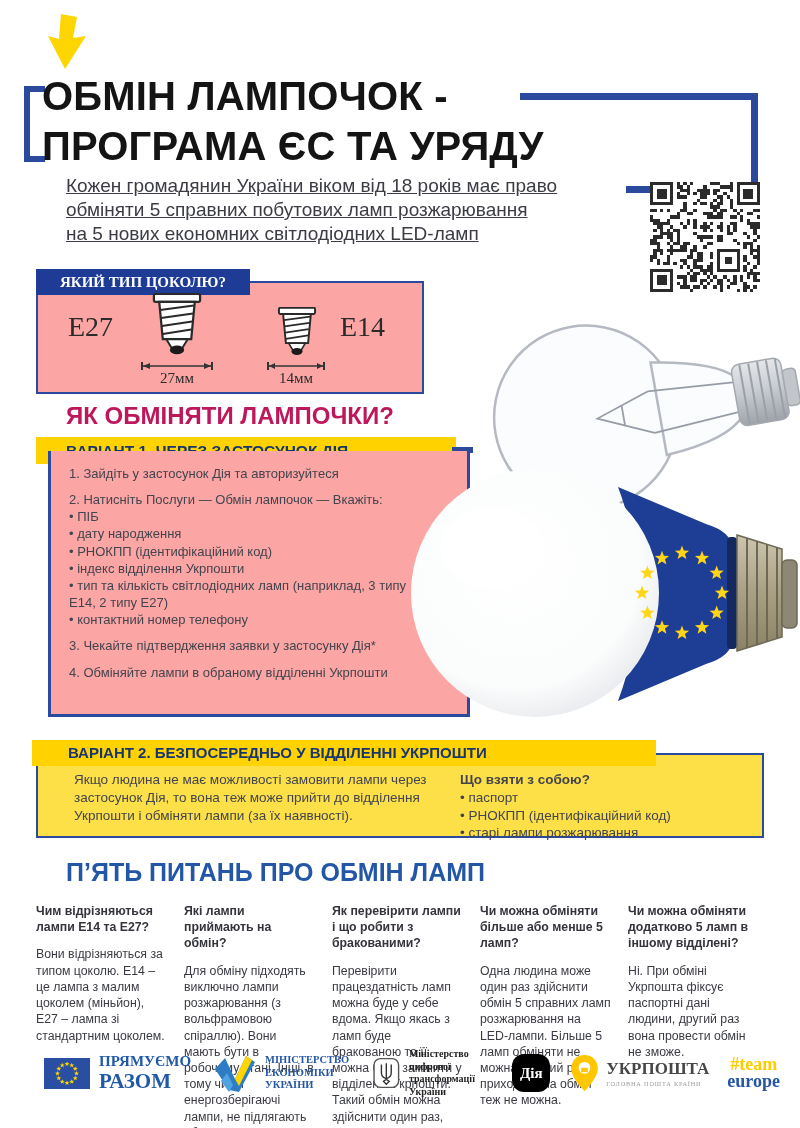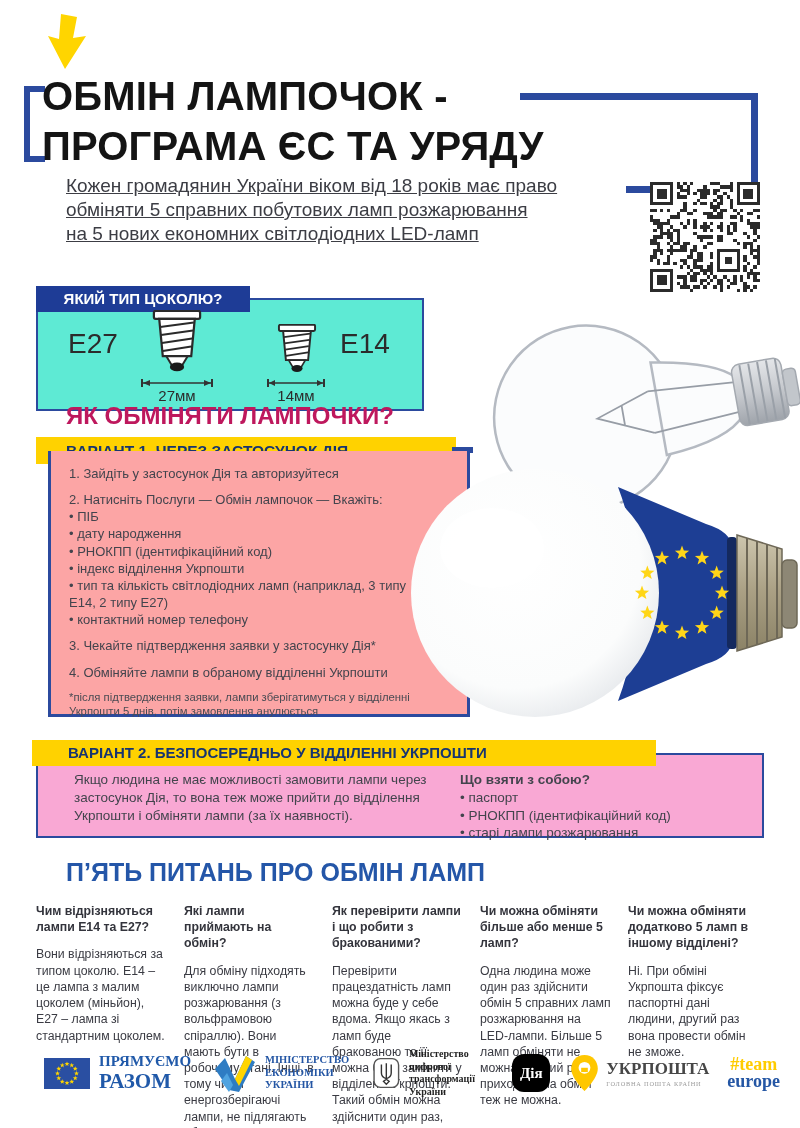--- a/index.html
+++ b/index.html
@@ -16,22 +16,22 @@
   .brk-lt{left:24px;top:86px;width:21px;height:6px;}
   .brk-lb{left:24px;top:156px;width:21px;height:6px;}
   .brk-rt{left:520px;top:93px;width:238px;height:7px;}
   .brk-rv{left:751px;top:93px;width:7px;height:100px;}
   .brk-rb{left:626px;top:186px;width:132px;height:7px;}
   .intro{position:absolute;left:66px;top:174px;width:560px;font-size:19px;line-height:24px;
          color:#3c3d44;text-decoration:underline;}
   .qr{position:absolute;left:650px;top:182px;width:110px;height:110px;}
 
   
-  .socket-box{position:absolute;left:36px;top:298px;width:384px;height:109px;
-              border:2.5px solid #2b4a9e;background:#5eead4;}
+  .socket-box{position:absolute;left:36px;top:281px;width:384px;height:109px;
+              border:2.5px solid #2b4a9e;background:#fca5a5;font-family:Liberation Serif, serif;}
   .socket-label{position:absolute;left:-2px;top:-14px;width:214px;height:26px;background:#1e3c96;
                 color:#fff;font-weight:700;font-size:15px;line-height:26px;text-align:center;}
   .bulb-name{position:absolute;top:28px;font-size:28px;font-weight:500;color:#2b2b2b;}
   .e27-name{left:30px;} .e14-name{left:302px;}
   .screw{position:absolute;}
   .screw-e27{left:110px;top:10px;width:58px;height:64px;}
   .screw-e14{left:238px;top:24px;width:42px;height:50px;}
   .measure{position:absolute;top:78px;height:10px;}
   .m27{left:102px;width:74px;} .m14{left:228px;width:60px;}
   .msize{position:absolute;top:87px;font-size:15px;color:#2c2c2c;text-align:center;}
@@ -54,21 +54,21 @@
   .v1-note{margin-top:9px;font-size:11.3px;line-height:1.3;color:#4a4b53;width:372px;}
 
   
   .bulbs{position:absolute;left:400px;top:290px;width:400px;height:435px;z-index:3;}
 
   
   .v2-bar{position:absolute;left:32px;top:740px;width:624px;height:26px;background:#ffd200;
           color:#17356f;font-weight:700;font-size:15px;line-height:26px;padding-left:36px;
           box-sizing:border-box;white-space:nowrap;z-index:4;}
   .v2-box{position:absolute;left:36px;top:753px;width:728px;height:85px;box-sizing:border-box;
-          border:2.5px solid #2b4a9e;background:#f9a8d4;z-index:2;padding-left:40px;}
+          border:2.5px solid #2b4a9e;background:#fde047;z-index:2;padding-left:40px;}
   .v2-left{position:absolute;left:36px;top:16px;width:362px;font-size:13.5px;line-height:1.32;
            color:#43444d;}
   .v2-right{position:absolute;left:422px;top:16px;width:290px;font-size:13.5px;line-height:1.32;
             color:#43444d;}
   .v2-right-title{font-weight:700;}
 
   
   .faq-heading{position:absolute;left:66px;top:858px;font-size:25px;font-weight:700;color:#2456a8;}
   .faq{position:absolute;left:36px;top:903px;width:726px;display:flex;gap:17px;}
   .faq-col{width:131px;font-size:12.3px;line-height:1.32;color:#3a3b43;}
@@ -513,21 +513,20 @@
       <div class="step">1. Зайдіть у застосунок Дія та авторизуйтеся</div>
       <div>2. Натисніть Послуги — Обмін лампочок — Вкажіть:</div>
       <div class="blt">ПІБ</div>
       <div class="blt">дату народження</div>
       <div class="blt">РНОКПП (ідентифікаційний код)</div>
       <div class="blt">індекс відділення Укрпошти</div>
       <div class="blt">тип та кількість світлодіодних ламп (наприклад, 3 типу Е14, 2 типу Е27)</div>
       <div class="blt">контактний номер телефону</div>
       <div class="step" style="margin:9px 0 9px 0;">3. Чекайте підтвердження заявки у застосунку Дія*</div>
       <div style="width:340px;">4. Обміняйте лампи в обраному відділенні Укрпошти</div>
-      <div class="v1-note">*після підтвердження заявки, лампи зберігатимуться у відділенні Укрпошти 5 днів, потім замовлення анулюється</div>
     </div>
   </div>
 
   <svg class="bulbs" viewBox="0 0 400 435">
     <defs>
       <radialGradient id="domeG" cx="42%" cy="38%" r="70%">
         <stop offset="0%" stop-color="#ffffff"></stop>
         <stop offset="72%" stop-color="#fbfcfc"></stop>
         <stop offset="100%" stop-color="#e2e5e9"></stop>
       </radialGradient>

